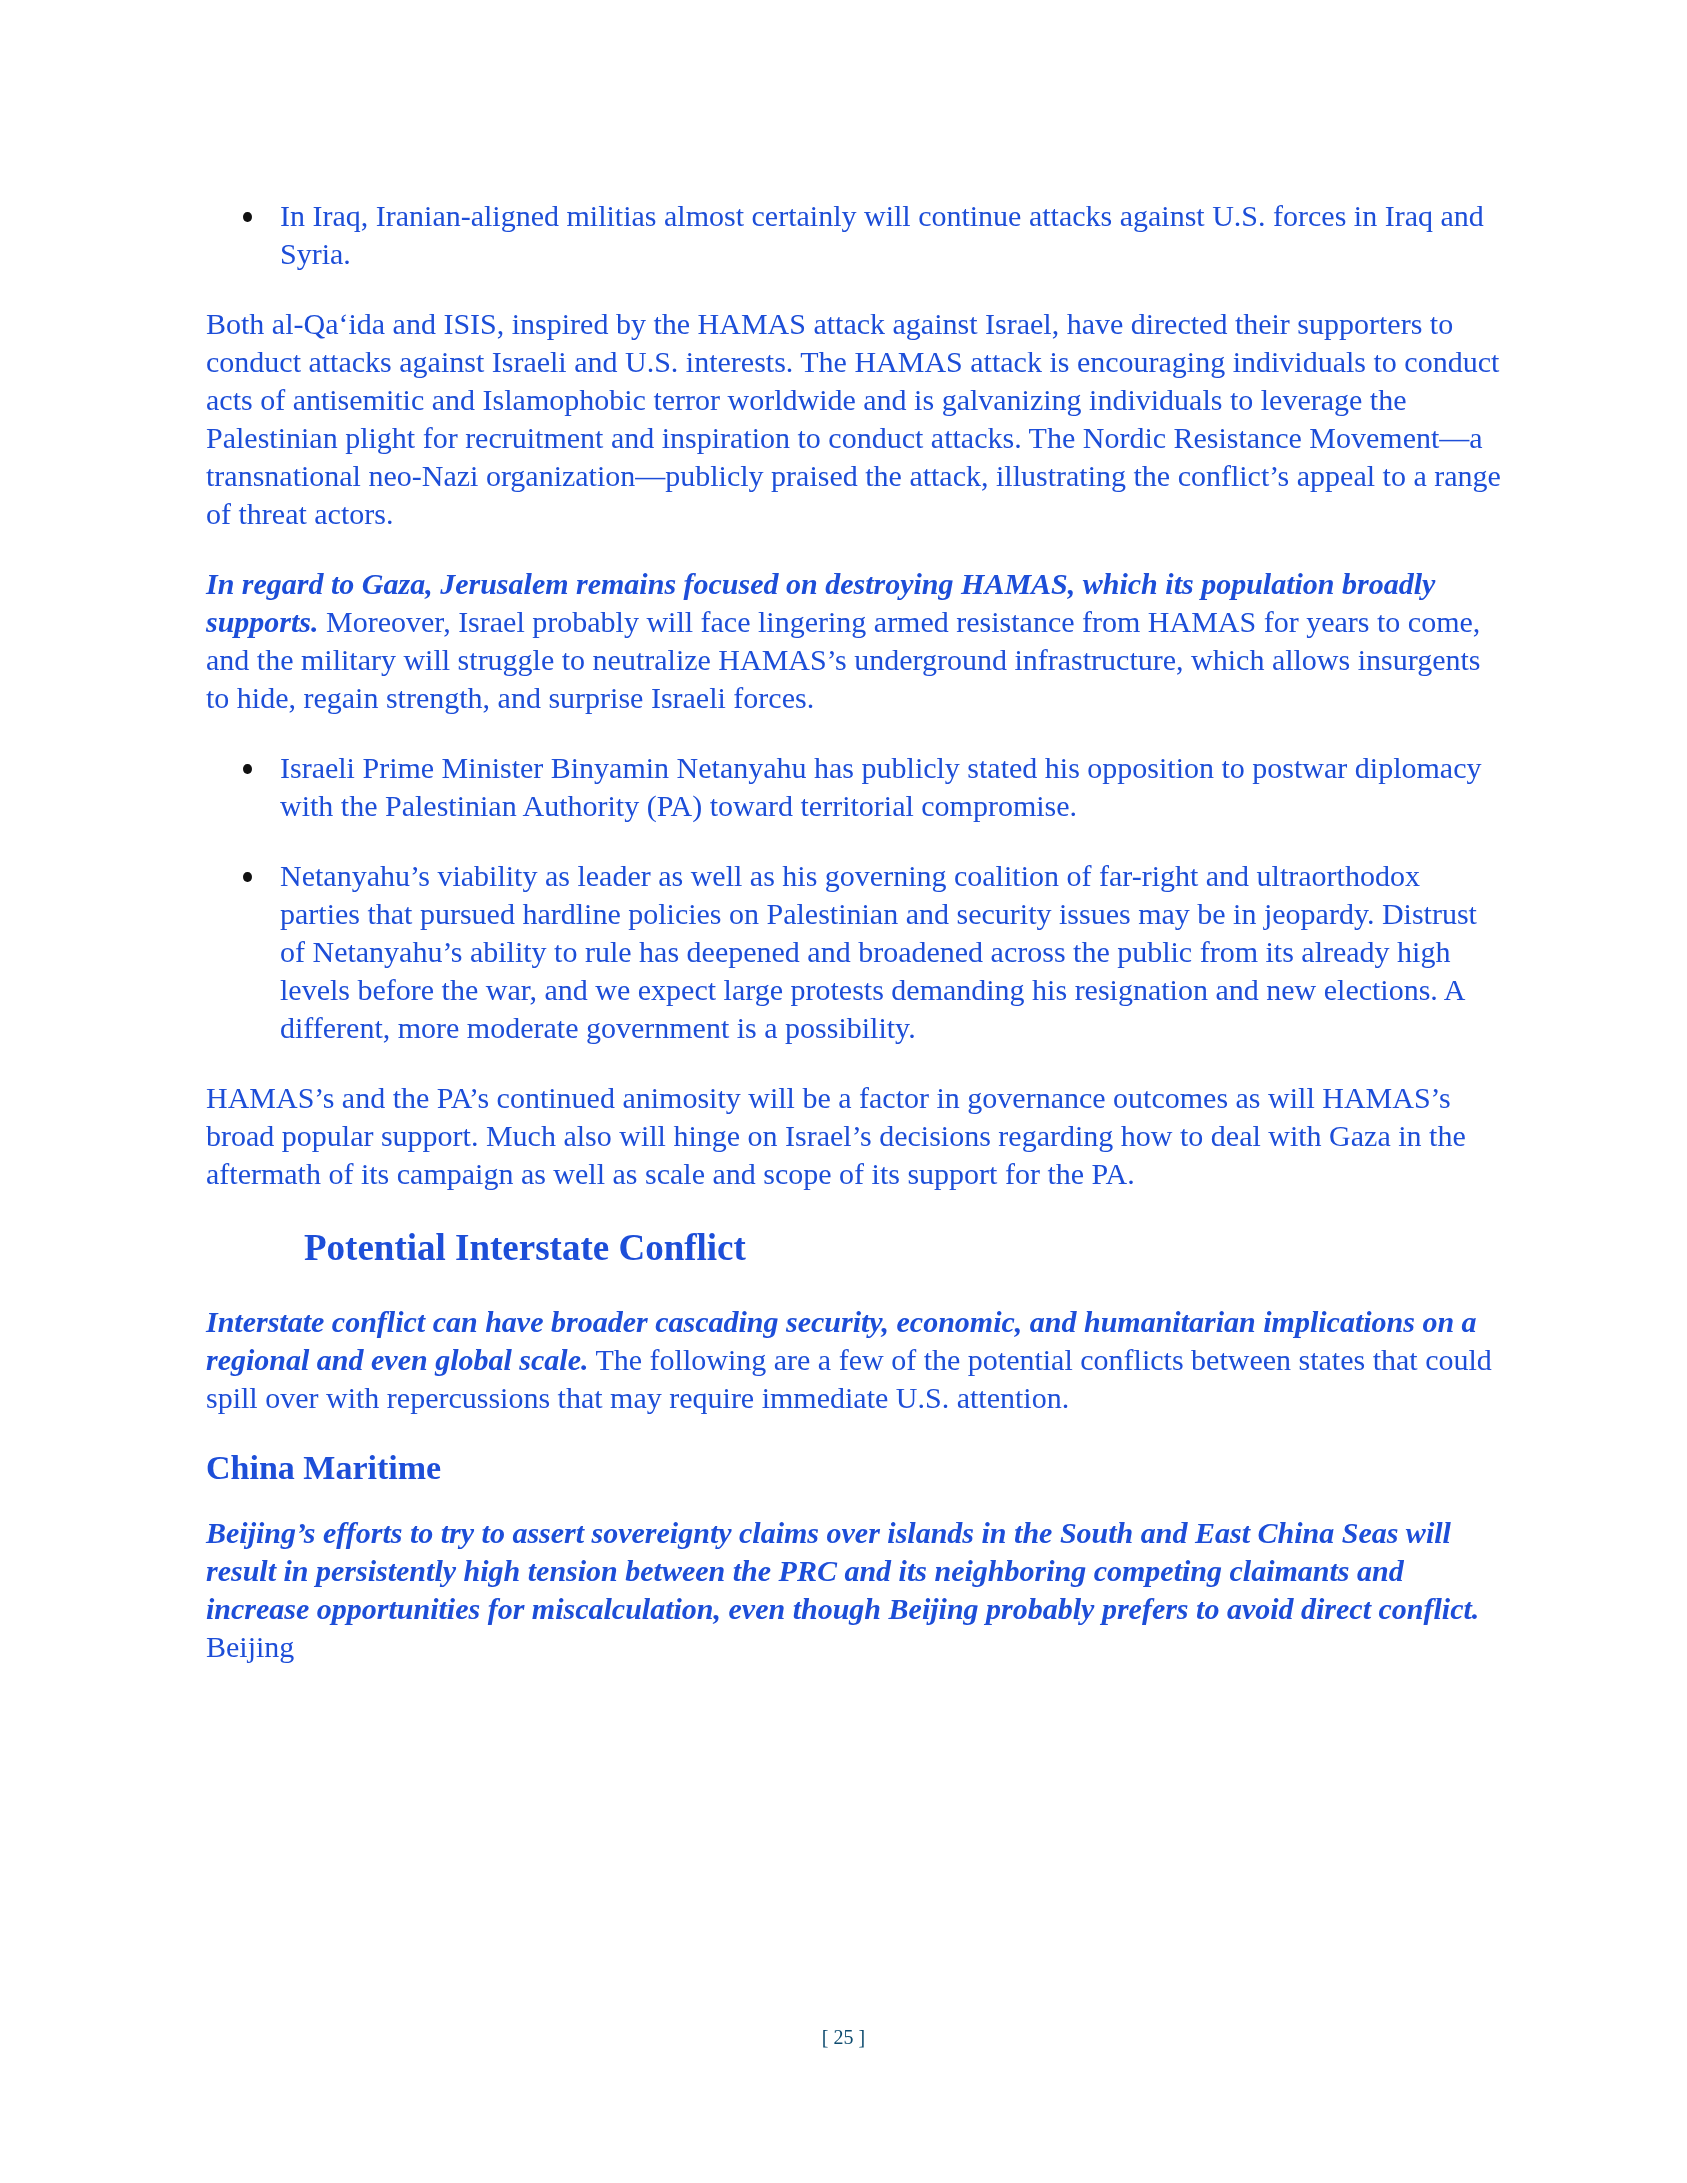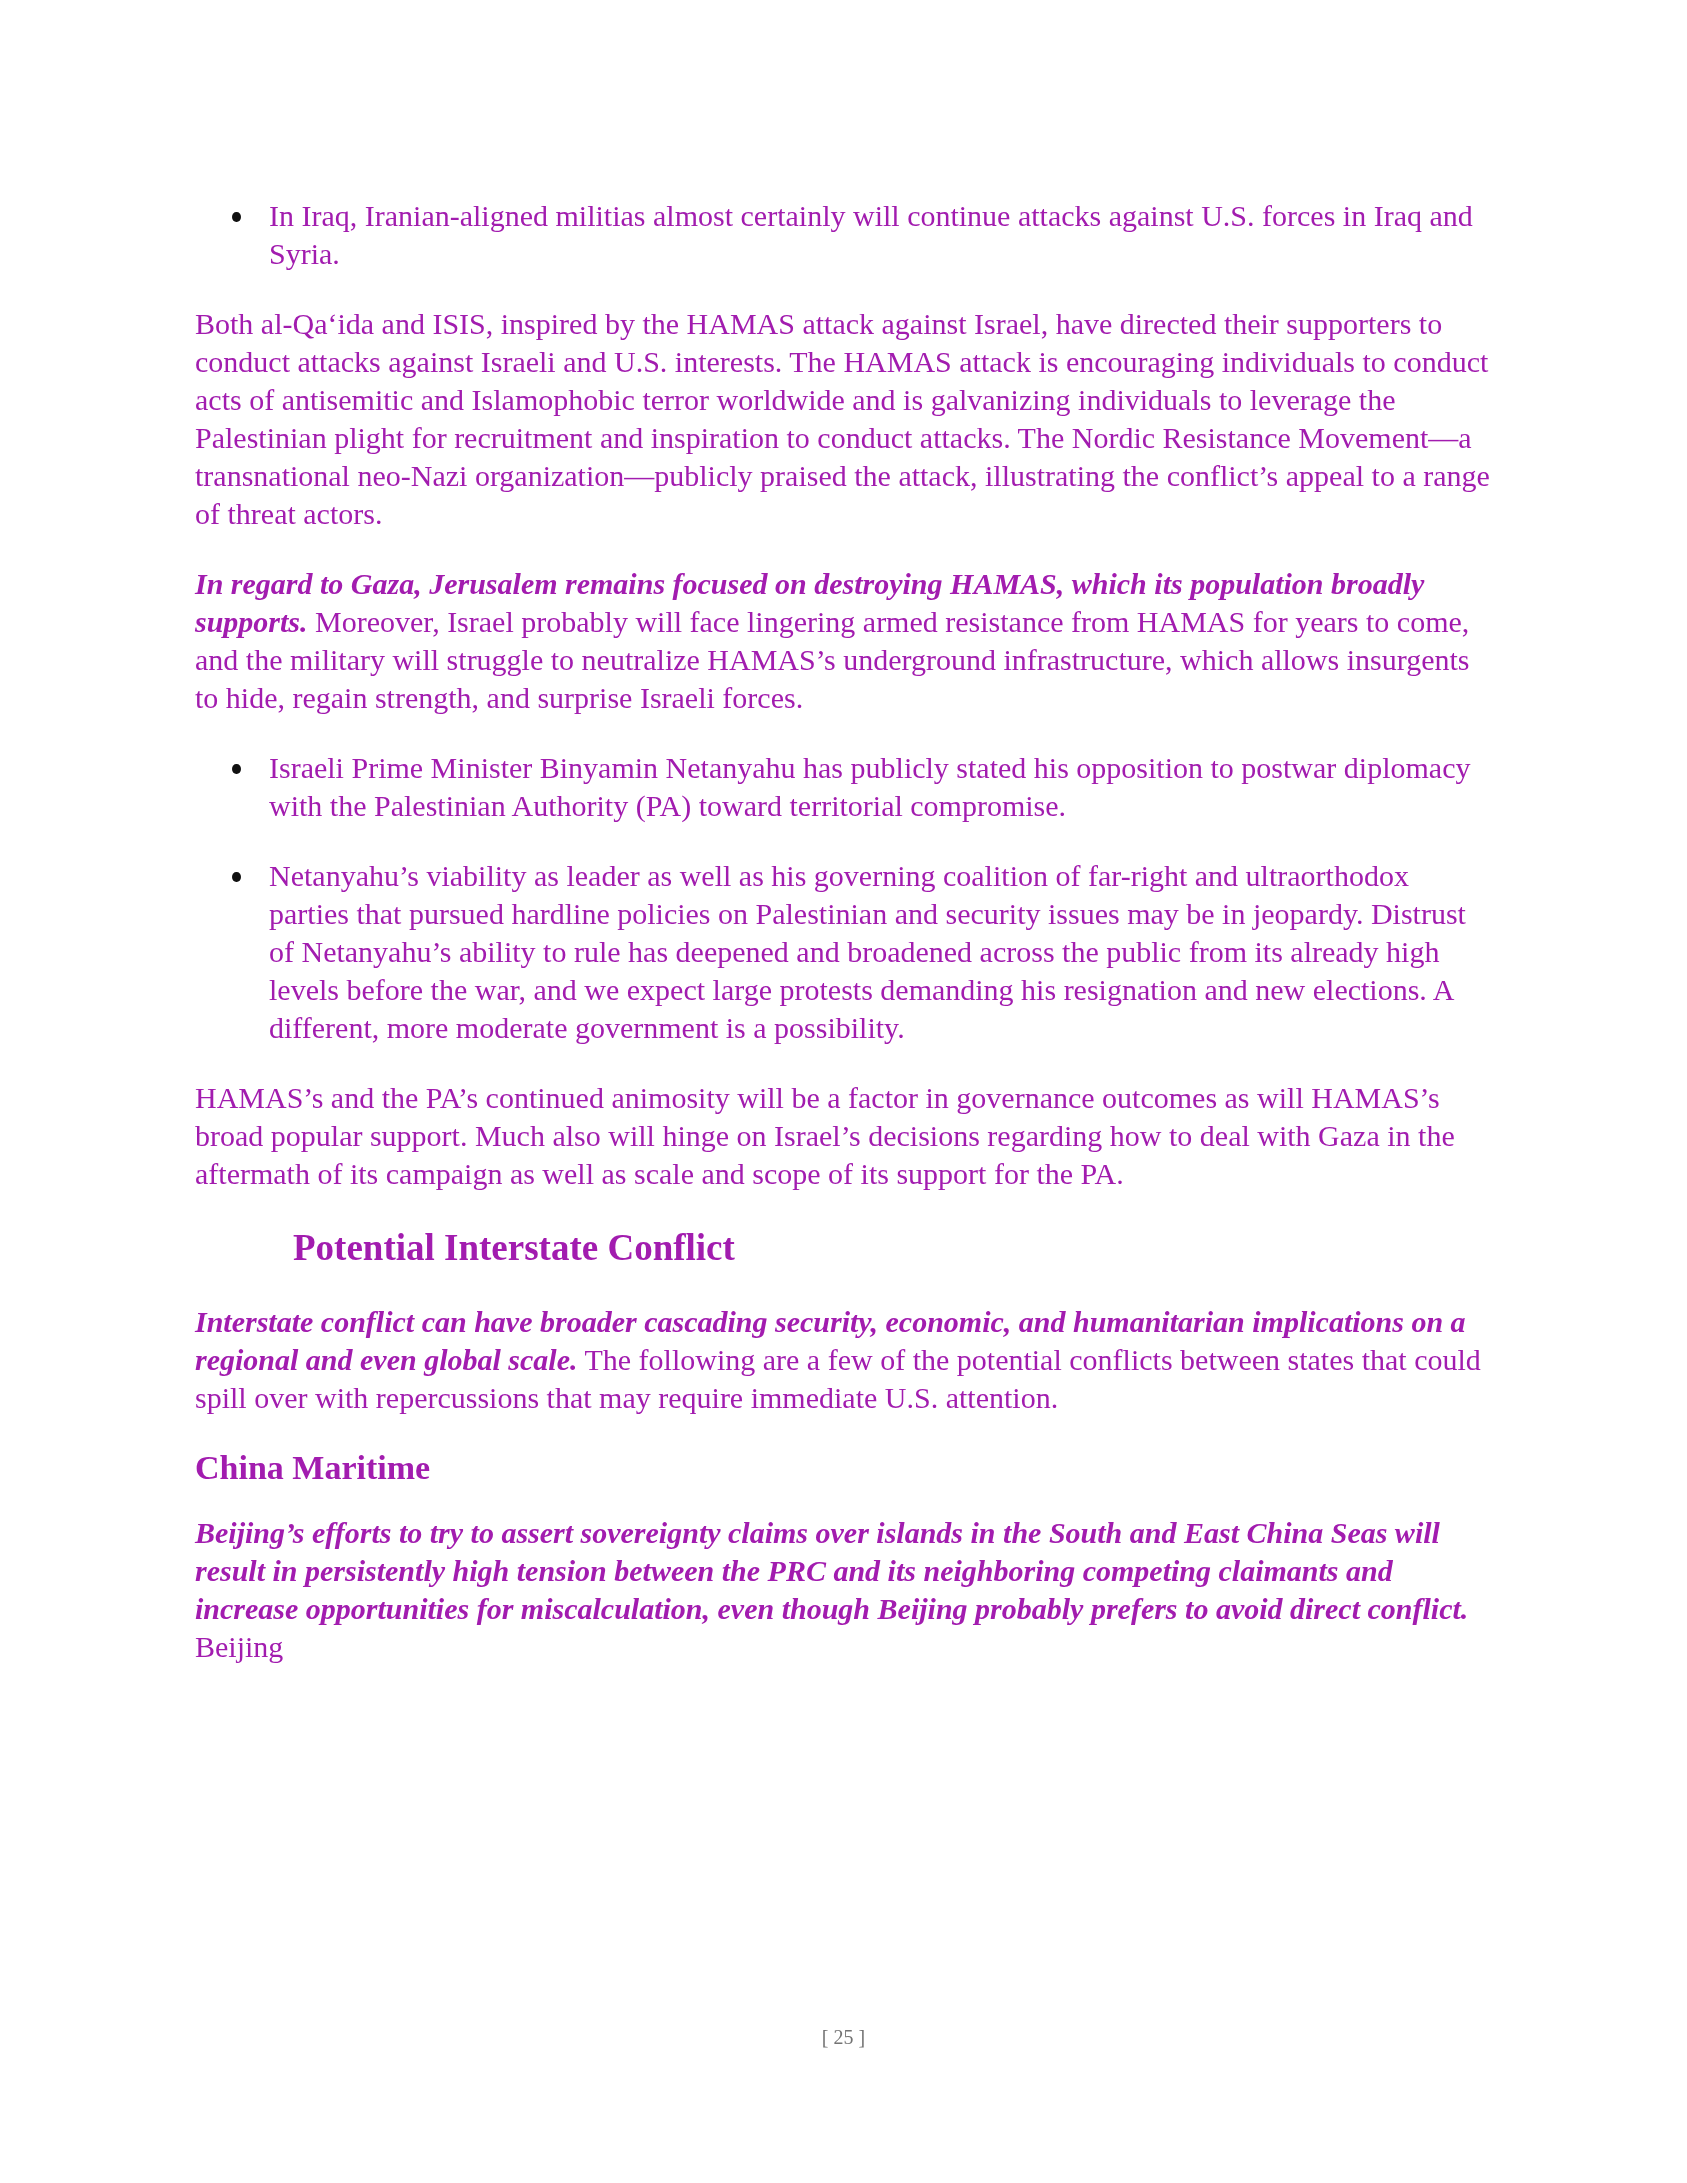--- a/index.html
+++ b/index.html
@@ -1,36 +1,36 @@
 <!DOCTYPE html>
 <html style="font-size:10.6px"><head>
 <meta charset="utf-8">
 <style>
   html, body { margin: 0; padding: 0; background: #ffffff; }
   body { width: 1687px; height: 2183px; position: relative; overflow: hidden; }
   .page {
-    position: absolute; left: 195px; top: 197px; width: 1297px;
+    position: absolute; left: 206px; top: 197px; width: 1297px;
     font-family: "Liberation Serif", "DejaVu Serif", serif;
-    font-size: 30px; line-height: 38px; color: #a21caf;
+    font-size: 30px; line-height: 38px; color: #1d4ed8;
   }
   p { margin: 0 0 32px 0; }
   ul.bullets { list-style: none; margin: 0; padding: 0; }
   ul.bullets li { position: relative; padding-left: 74px; margin: 0 0 32px 0; }
   ul.bullets li .dot {
     position: absolute; left: 37px; top: 14.6px; width: 8.6px; height: 10px;
     border-radius: 50%; background: #111111;
   }
   .lead { font-weight: bold; font-style: italic; }
   h2.section {
     font-size: 37px; font-weight: bold; margin: 20px 0 32px 98px; line-height: 46px;
   }
   h3.sub { font-size: 34px; font-weight: bold; margin: 0 0 26.5px 0; line-height: 38px; }
   .pagenum {
     position: absolute; left: 0; width: 1687px; top: 2026px; text-align: center;
-    font-family: "Liberation Serif", serif; font-size: 20px; color: #737373;
+    font-family: "Liberation Serif", serif; font-size: 20px; color: #0c4a6e;
   }
 </style>
 </head>
 <body>
 
 <div class="page">
 
   <ul class="bullets">
     <li><span class="dot"></span><span>In Iraq, Iranian-aligned militias almost certainly will continue attacks against U.S. forces in Iraq and Syria.</span></li>
   </ul>

